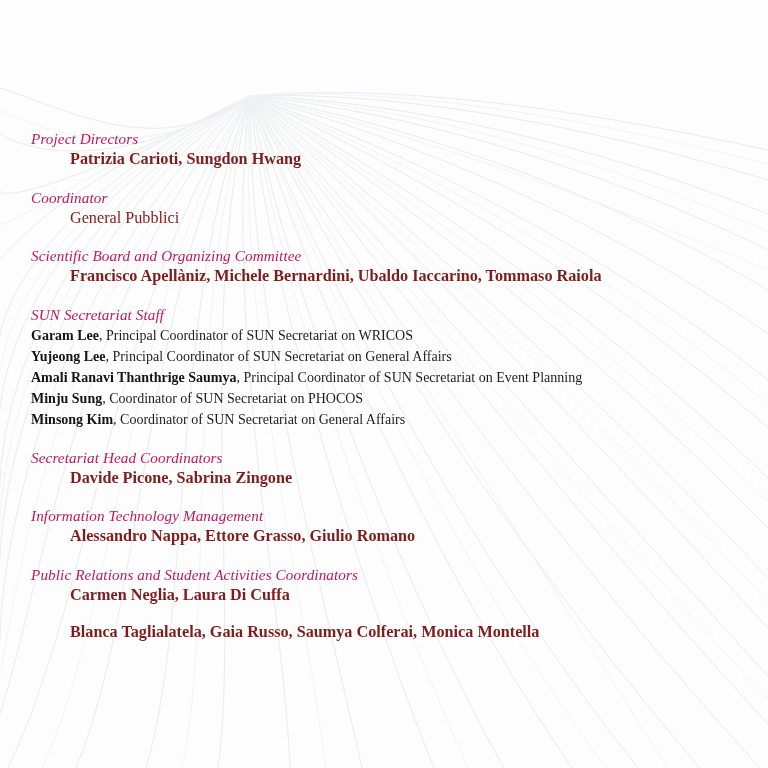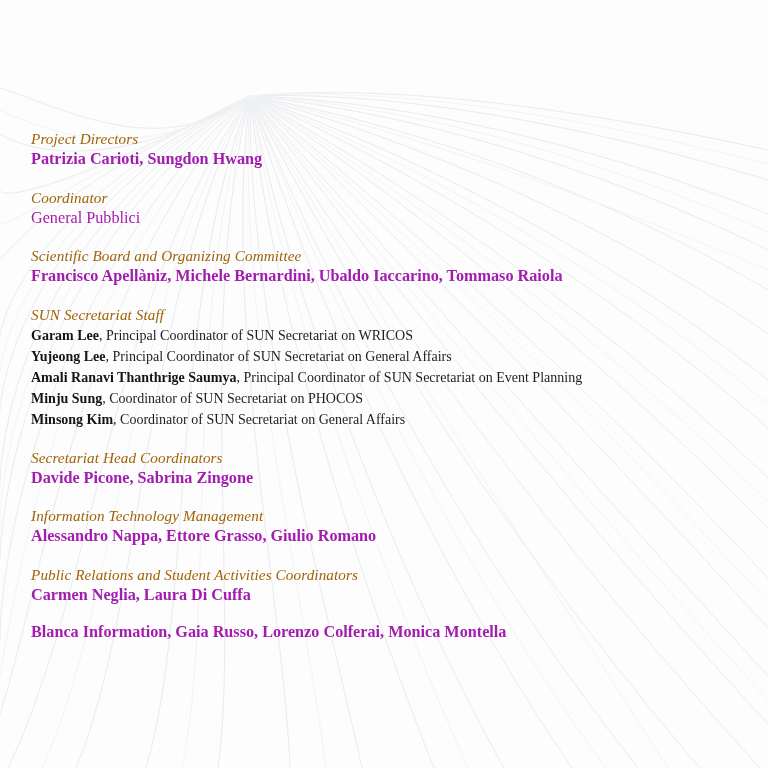--- a/index.html
+++ b/index.html
@@ -44,31 +44,32 @@
     margin-bottom: 16px;
   }
   .group:last-child {
     margin-bottom: 0;
   }
 
   .heading {
     font-style: italic;
     font-size: 15.2px;
     line-height: 21px;
-    color: #a16207;
+    color: #be185d;
     white-space: nowrap;
     letter-spacing: 0.1px;
   }
 
   .names {
     font-weight: bold;
     font-size: 16.2px;
     line-height: 21.5px;
-    color: #a21caf;
+    color: #7f1d1d;
     white-space: nowrap;
+    margin-left: 39px;
   }
 
   .entry {
     font-size: 14px;
     line-height: 21.2px;
     color: #141414;
     white-space: nowrap;
   }
   .entry .who {
     font-weight: bold;
@@ -189,17 +190,17 @@
       <div class="heading">Information Technology Management</div>
       <div class="names">Alessandro Nappa, Ettore Grasso, Giulio Romano</div>
     </div>
 
     <div class="group">
       <div class="heading">Public Relations and Student Activities Coordinators</div>
       <div class="names">Carmen Neglia, Laura Di Cuffa</div>
     </div>
 
     <div class="group">
-      <div class="names">Blanca Information, Gaia Russo, Lorenzo Colferai, Monica Montella</div>
+      <div class="names">Blanca Taglialatela, Gaia Russo, Saumya Colferai, Monica Montella</div>
     </div>
 
   </div>
 </div>
 
 </body></html>

